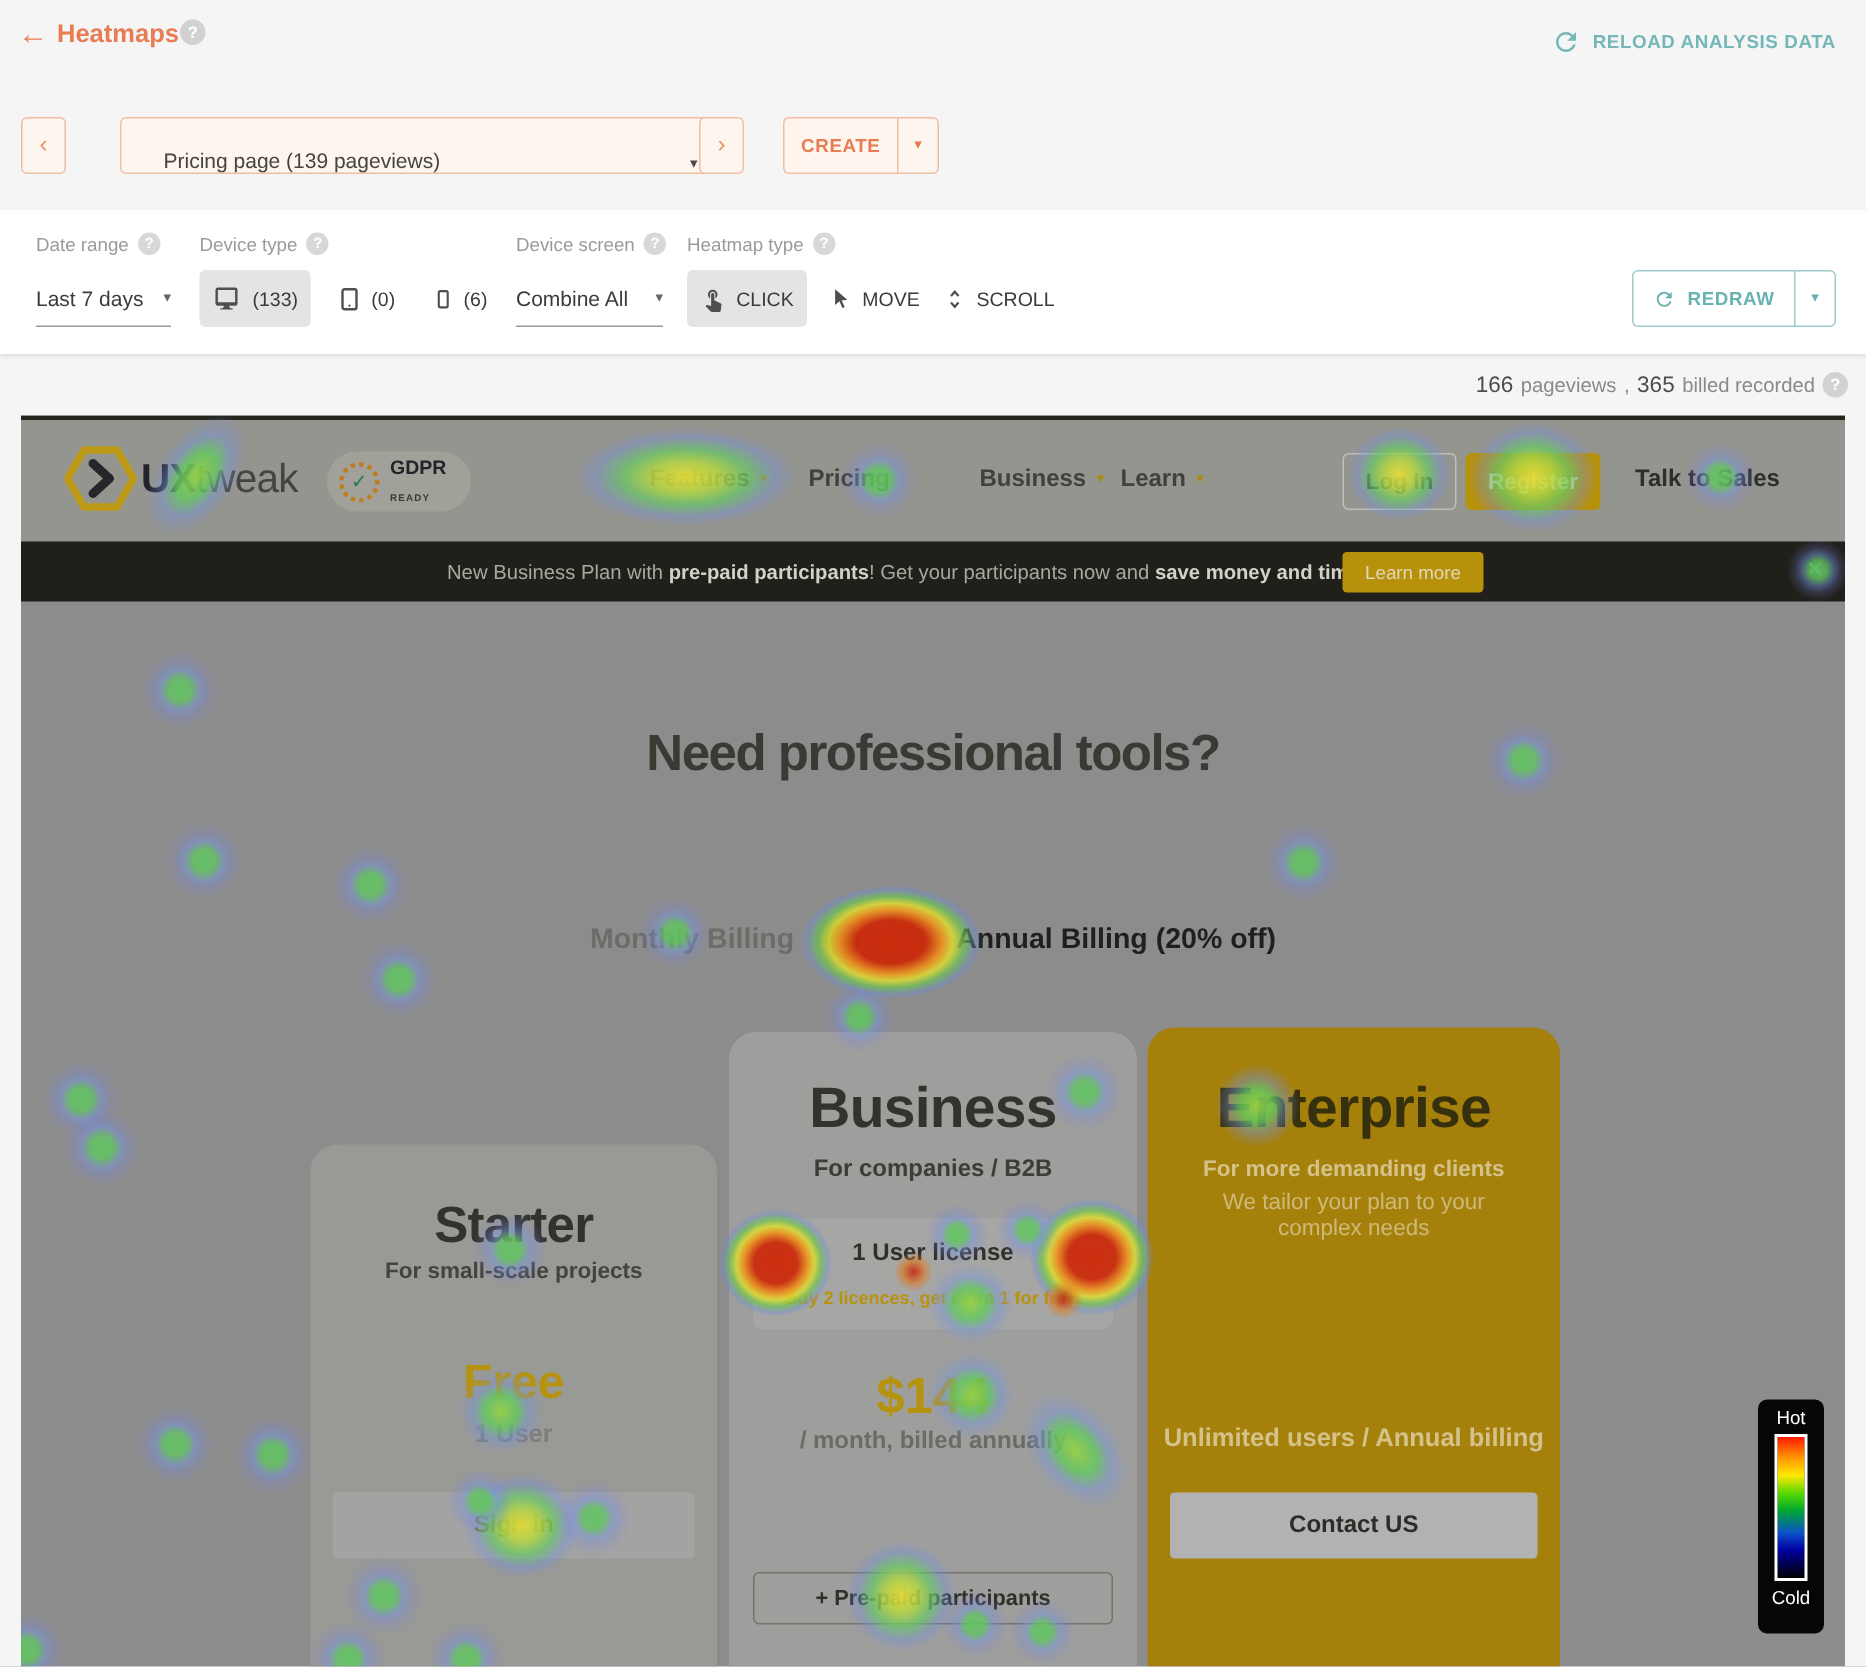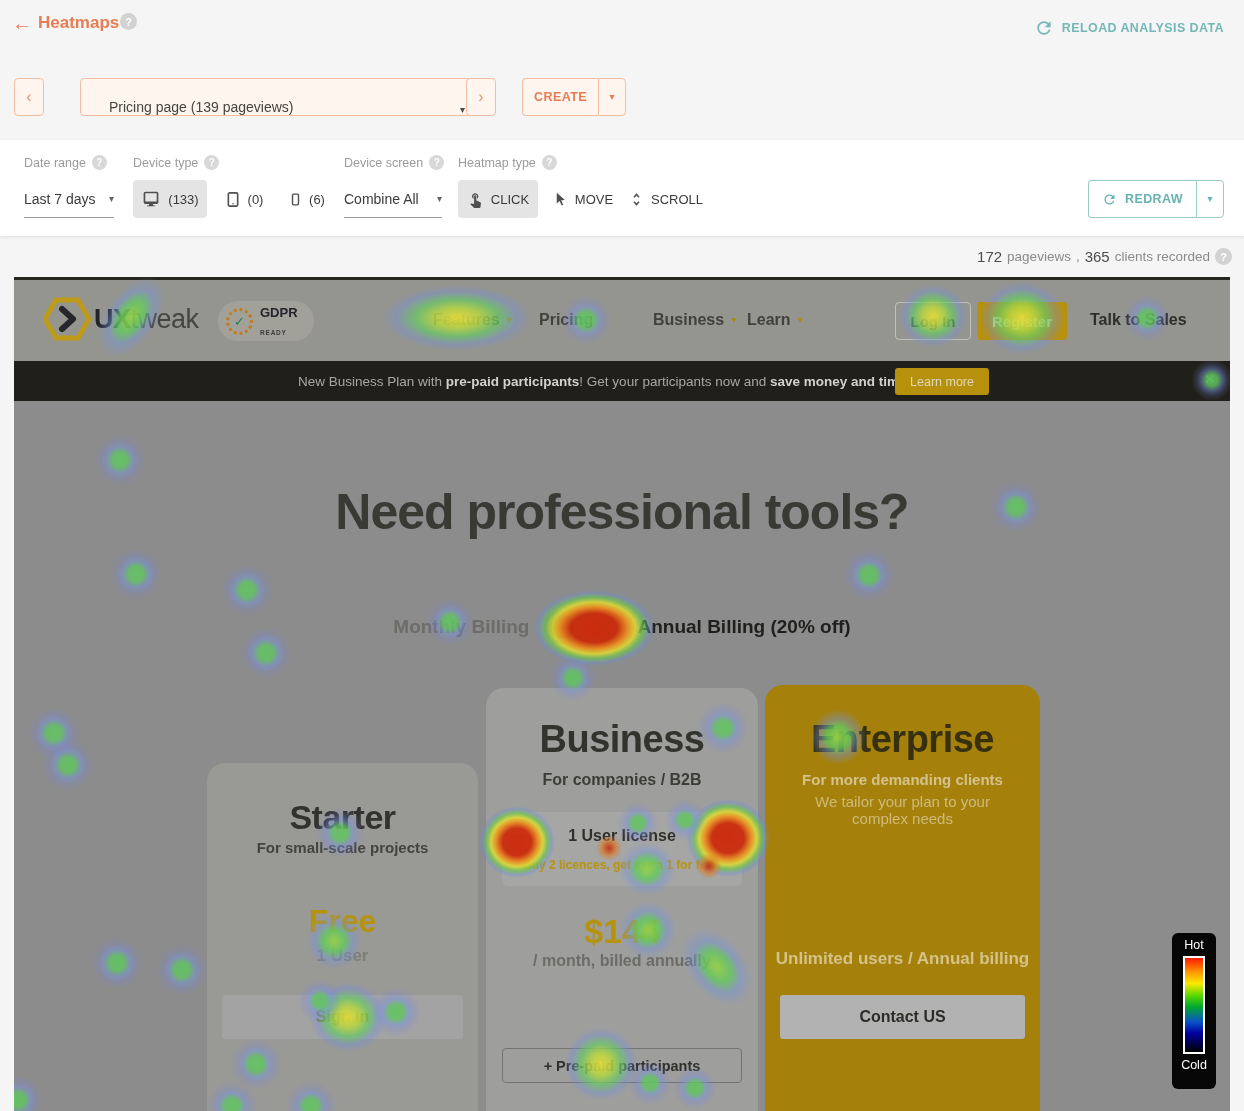--- a/index.html
+++ b/index.html
@@ -73,21 +73,21 @@
                   display:flex; align-items:center; justify-content:center; font-size:15px; font-weight:bold; color:rgba(255,255,255,.68); }
   .talk { left:1076px; top:31px; font-size:16px; font-weight:bold; color:#2e2e2a; }
 
   .banner { left:0; top:84px; width:1216px; height:40px; background:#201f19; }
   .banner-text { left:284px; top:13px; font-size:13.5px; color:#a8a8a0; }
   .banner-text b { color:#d2d2c9; }
   .banner-cta { left:881px; top:7px; width:94px; height:27px; background:#b8910c; border-radius:3px;
                 display:flex; align-items:center; justify-content:center; font-size:12.5px; color:#ded8b8; }
   .banner-close { left:1190px; top:10px; font-size:14px; font-weight:bold; color:#3ea06e; }
 
-  .hero-title { left:0; top:206px; width:1216px; text-align:center; font-size:50px; font-weight:800;
+  .hero-title { left:0; top:206px; width:1216px; text-align:center; font-size:34px; font-weight:800;
                 color:#3a3a35; letter-spacing:-1px; }
   .hero-sub { left:0; top:276px; width:1216px; text-align:center; font-size:15px; color:#73736f; }
   .toggle-row { left:0; top:333px; width:1216px; display:flex; align-items:center; justify-content:center; gap:15px; }
   .toggle-monthly { font-size:19px; font-weight:bold; color:#6c6c69; }
   .toggle-pill { width:78px; height:34px; background:#7e7e7a; border-radius:17px; position:relative; }
   .toggle-knob { position:absolute; left:6px; top:5px; width:24px; height:24px; border-radius:50%; background:#5f5f5b; }
   .toggle-annual { font-size:19px; font-weight:bold; color:#1f1f1d; }
 
   .card { position:absolute; border-radius:18px; }
   .card-starter { left:193px; top:486px; width:271px; height:380px; background:#999996; }
@@ -235,25 +235,25 @@
           </svg>
         <span>REDRAW</span>
       </div>
       <div class="redraw-caret">
           <span class="caret">▾</span>
         </div>
     </div>
   </div>
 
   <div class="abs stats">
-    <span class="num">172</span>
+    <span class="num">166</span>
     <span class="lbl">pageviews</span>
     <span class="lbl">,</span>
     <span class="num">365</span>
-    <span class="lbl">clients recorded</span>
+    <span class="lbl">billed recorded</span>
     <span class="help">?</span>
   </div>
 
   <div class="abs site">
     <div class="abs site-topline"></div>
 
     <div class="abs site-nav">
       <svg class="abs" style="left:29px; top:16px;" width="48" height="46" viewBox="0 0 48 46">
         <path d="M13 4 H35 L46 23 L35 42 H13 L2 23 Z" fill="none" stroke="#bd9a18" stroke-width="5" stroke-linejoin="round"></path>
         <path d="M19 13 L30 23 L19 33" fill="none" stroke="#26262b" stroke-width="6" stroke-linecap="round" stroke-linejoin="round"></path>

